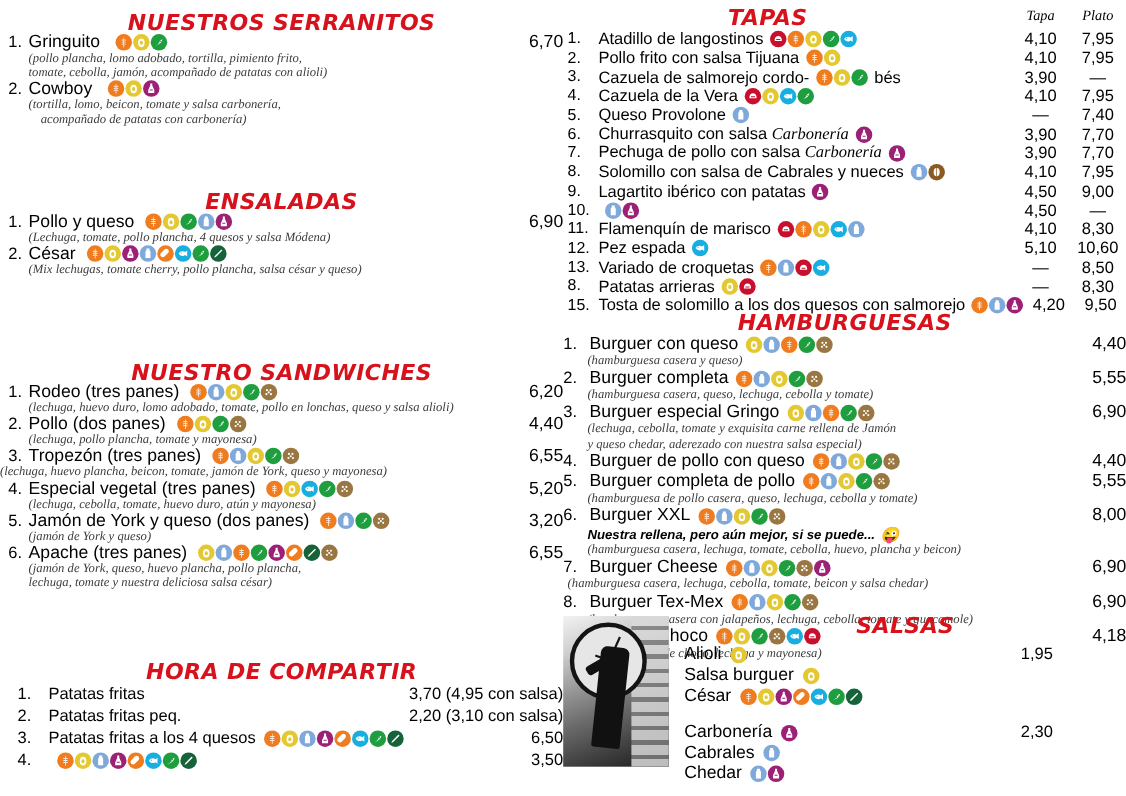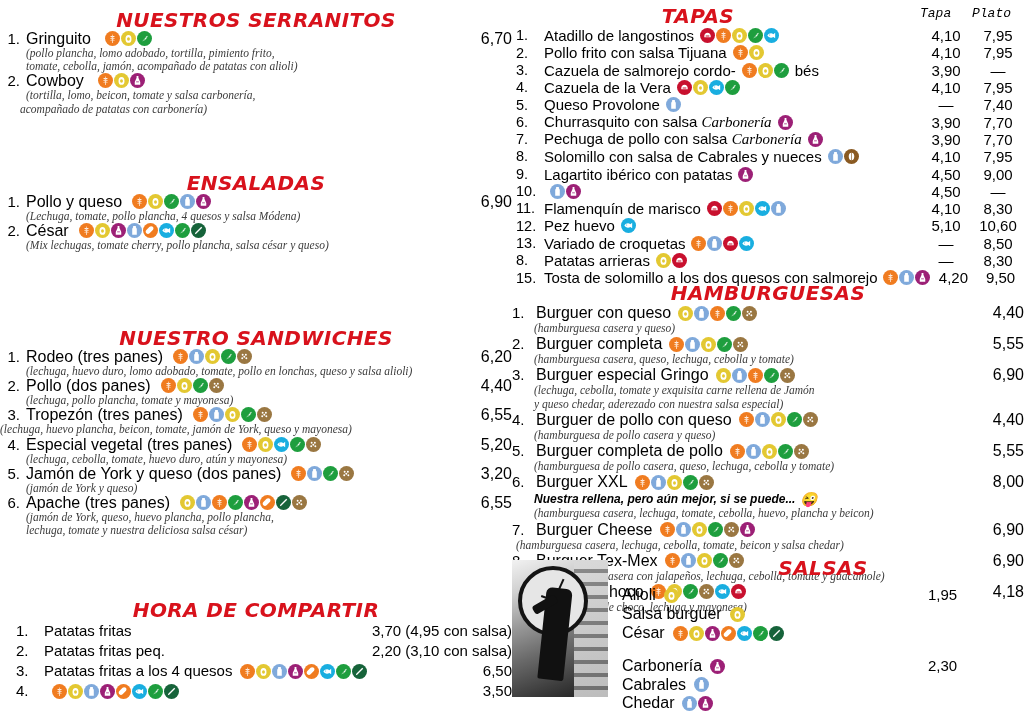--- a/index.html
+++ b/index.html
@@ -50,21 +50,21 @@
   #compartir{position:absolute;left:0;top:600px;width:512px;}
 
   
   #tapas{position:absolute;left:0;top:6px;width:512px;}
   #hamburguesas{position:absolute;left:0;top:283px;width:512px;}
   #salsas{position:absolute;left:0;top:560px;width:512px;}
 
   
   .tp-head{display:flex;justify-content:flex-end;
     font-family:"Liberation Serif",serif;font-style:italic;font-size:13px;}
-  .tp-head span{width:52px;font-family:Liberation Mono, monospace;}
+  .tp-head span{width:52px;text-align:center;}
   .tapa-row{display:flex;align-items:center;line-height:1.0;height:17.3px;}
   .tapa-row .num{width:22px;flex:0 0 22px;text-align:left;padding-left:4px;
      font-size:14.5px;}
   .tapa-row .nm{font-size:15px;}
   .tapa-row .spacer{flex:1;}
   .tapa-row .p{width:52px;text-align:center;font-size:15px;
      font-family:"Liberation Sans",sans-serif;}
   .ital{font-style:italic;font-family:"Liberation Serif",serif;}
 
   
@@ -180,21 +180,21 @@
                   <svg viewBox="0 0 24 24">
                     <path fill="#fff" d="M10 2h4v4l4 9v6H6v-6l4-9z"></path>
                     <path fill="#9C2076" d="M9 14h6v2H9z"></path>
                   </svg>
                 </span>
               </span>
               <span style="flex:1"></span>
               <span class="price"></span>
             </div>
             <div class="desc" style="margin-left:26px">(tortilla, lomo, beicon, tomate y salsa carbonería,</div>
-            <div class="desc" style="margin-left:20px">acompañado de patatas con carbonería)</div>
+            <div class="desc" style="margin-left:37px">acompañado de patatas con carbonería)</div>
           </div>
         </div>
     </section>
 
     <section id="ensaladas">
       <div class="sec-head">ENSALADAS</div>
       <div id="ensaladas-list">
           <div>
             <div class="item">
               <span class="num">1.</span>
@@ -988,21 +988,21 @@
                   <path fill="#fff" d="M9 2h6v3l2 3v13H7V8l2-3zM9 10h6v4H9z"></path>
                 </svg>
               </span>
             </span>
             <span class="spacer"></span>
             <span class="p">4,10</span>
             <span class="p">8,30</span>
           </div>
           <div class="tapa-row">
             <span class="num">12.</span>
-            <span class="nm">Pez huevo</span>
+            <span class="nm">Pez espada</span>
             <span style="width:6px"></span>
             <span class="icons">
               <span class="ic" style="background:#19AEE0">
                 <svg viewBox="0 0 24 24">
                   <path fill="#fff" d="M3 12c3-5 9-6 13-3l4-3v12l-4-3c-4 3-10 2-13-3z"></path>
                   <circle cx="8" cy="11" r="1.1" fill="#19AEE0"></circle>
                 </svg>
               </span>
             </span>
             <span class="spacer"></span>
@@ -1275,21 +1275,20 @@
                         <circle cx="11.5" cy="12.5" r="2.1" fill="#fff"></circle>
                         <circle cx="7" cy="16" r="2.1" fill="#fff"></circle>
                         <circle cx="16" cy="16" r="2.1" fill="#fff"></circle>
                       </svg>
                     </span>
                   </span>
                 </span>
               </span>
               <span class="bg-price">4,40</span>
             </div>
-            <div class="desc" style="margin-left:22px">(hamburguesa de pollo casera y queso)</div>
           </div>
           <div>
             <div class="bg-item">
               <span class="num">5.</span>
               <span class="bg-body">
                 <span class="bg-name">
                   <span>Burguer completa de pollo</span>
                   <span class="icons">
                     <span class="ic" style="background:#F07C20">
                       <svg viewBox="0 0 24 24">

